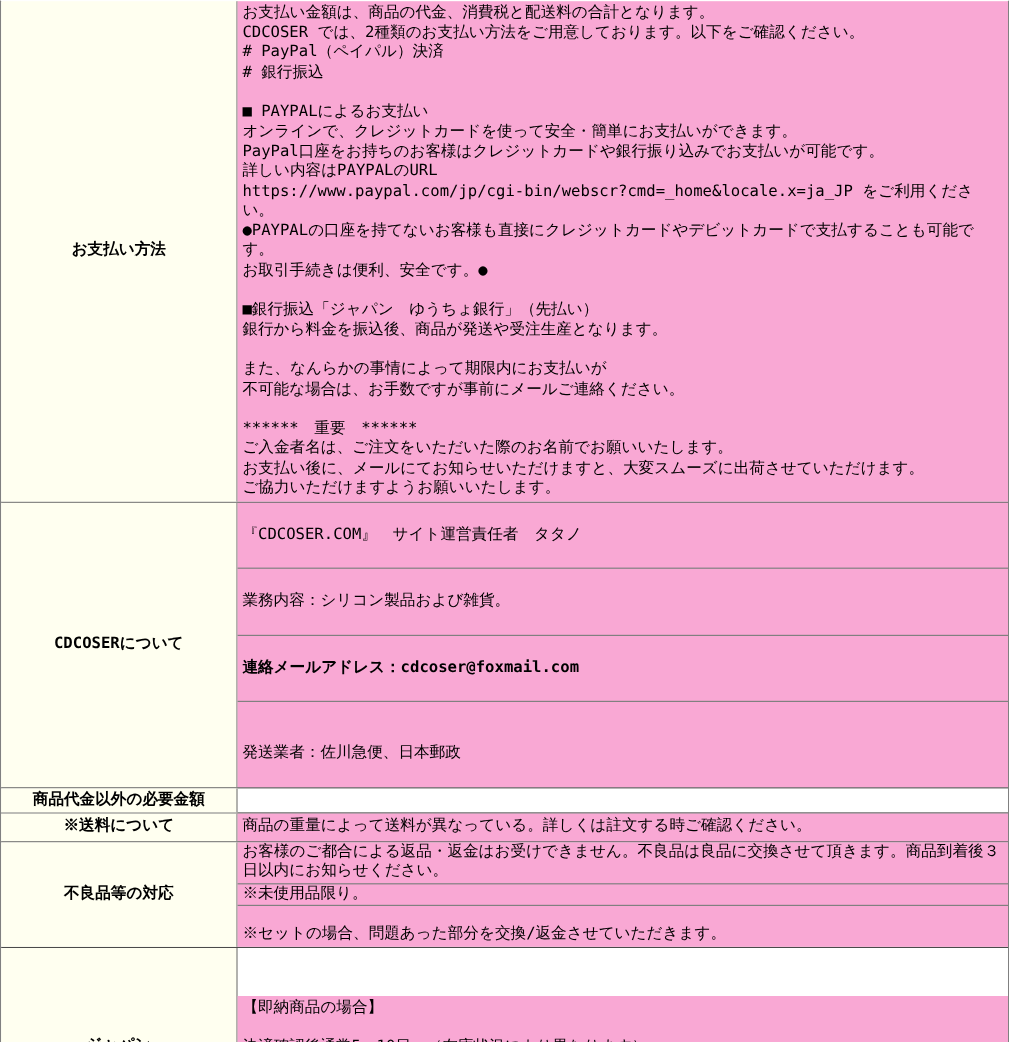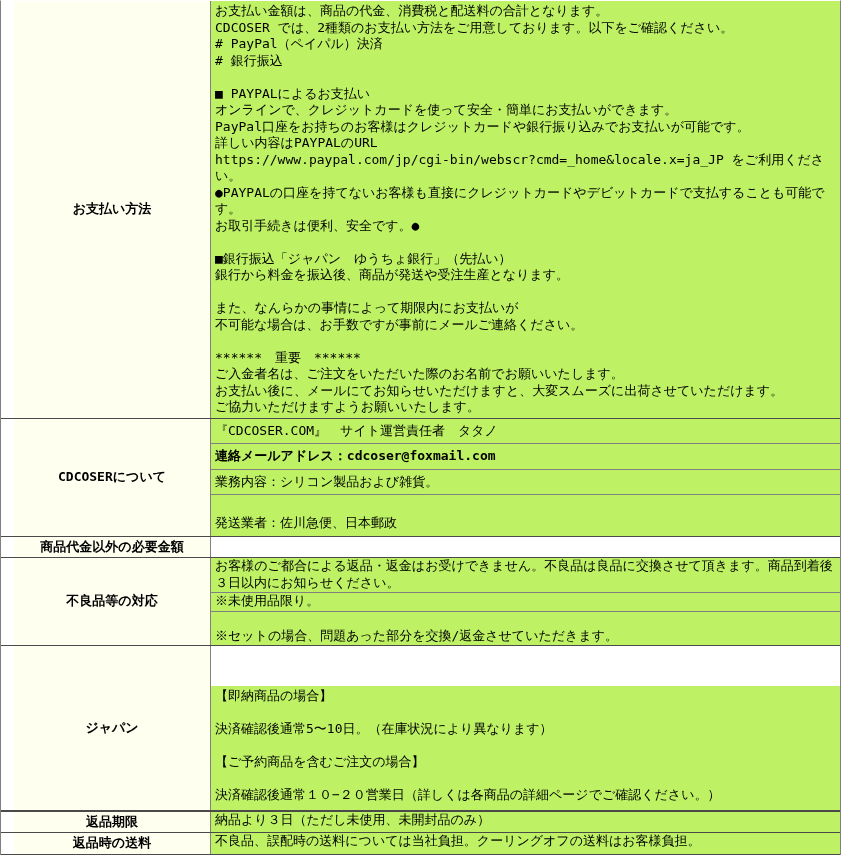--- a/index.html
+++ b/index.html
@@ -28,33 +28,32 @@
     min-width: 197px;
     background: var(--label-bg, #fffff0);
     border-right: 1px solid var(--border, #808080);
     display: flex;
     align-items: center;
     justify-content: center;
     font-weight: bold;
     text-align: center;
     padding: 2px 4px;
     box-sizing: border-box;
-    margin-left: 13px;
   }
   .content {
     flex: 1;
-    background: #bef264;
+    background: #f9a8d4;
     box-sizing: border-box;
     min-width: 0;
   }
   .pad { padding: 2px 4px; }
   .multiline { white-space: pre-line; }
   .sub-row {
     border-bottom: 1px solid var(--border, #808080);
-    padding: 4px 4px;
+    padding: 19px 4px;
     box-sizing: border-box;
     display: flex;
     align-items: center;
   }
   .sub-row:last-child { border-bottom: none; margin-top: 16px; }
   .tight .sub-row { padding: 0 4px 1px 4px; }
   .bold { font-weight: bold; }
   .minor .content { display: flex; align-items: flex-start; }
   .row-extra-fees .content, .row-shipping .content { padding: 3px 4px; }
   .row-return-deadline .content, .row-return-shipping .content { padding: 0 4px 1px 4px; }
@@ -89,30 +88,34 @@
 ******　重要　******
 ご入金者名は、ご注文をいただいた際のお名前でお願いいたします。
 お支払い後に、メールにてお知らせいただけますと、大変スムーズに出荷させていただけます。
 ご協力いただけますようお願いいたします。</div>
   </section>
 
   <section class="row row-about">
     <div class="label">CDCOSERについて</div>
     <div class="content">
       <div class="sub-row">『CDCOSER.COM』　サイト運営責任者　タタノ</div>
+      <div class="sub-row">業務内容：シリコン製品および雑貨。</div>
       <div class="sub-row bold">連絡メールアドレス：cdcoser@foxmail.com</div>
-      <div class="sub-row">業務内容：シリコン製品および雑貨。</div>
       <div class="sub-row">発送業者：佐川急便、日本郵政</div>
     </div>
   </section>
 
   <section class="row row-extra-fees minor">
     <div class="label">商品代金以外の必要金額</div>
   </section>
 
+  <section class="row row-shipping minor">
+    <div class="label">※送料について</div>
+    <div class="content">商品の重量によって送料が異なっている。詳しくは註文する時ご確認ください。</div>
+  </section>
 
   <section class="row row-defective tight">
     <div class="label">不良品等の対応</div>
     <div class="content">
       <div class="sub-row">お客様のご都合による返品・返金はお受けできません。不良品は良品に交換させて頂きます。商品到着後３日以内にお知らせください。</div>
       <div class="sub-row">※未使用品限り。</div>
       <div class="sub-row">※セットの場合、問題あった部分を交換/返金させていただきます。</div>
     </div>
   </section>
 

